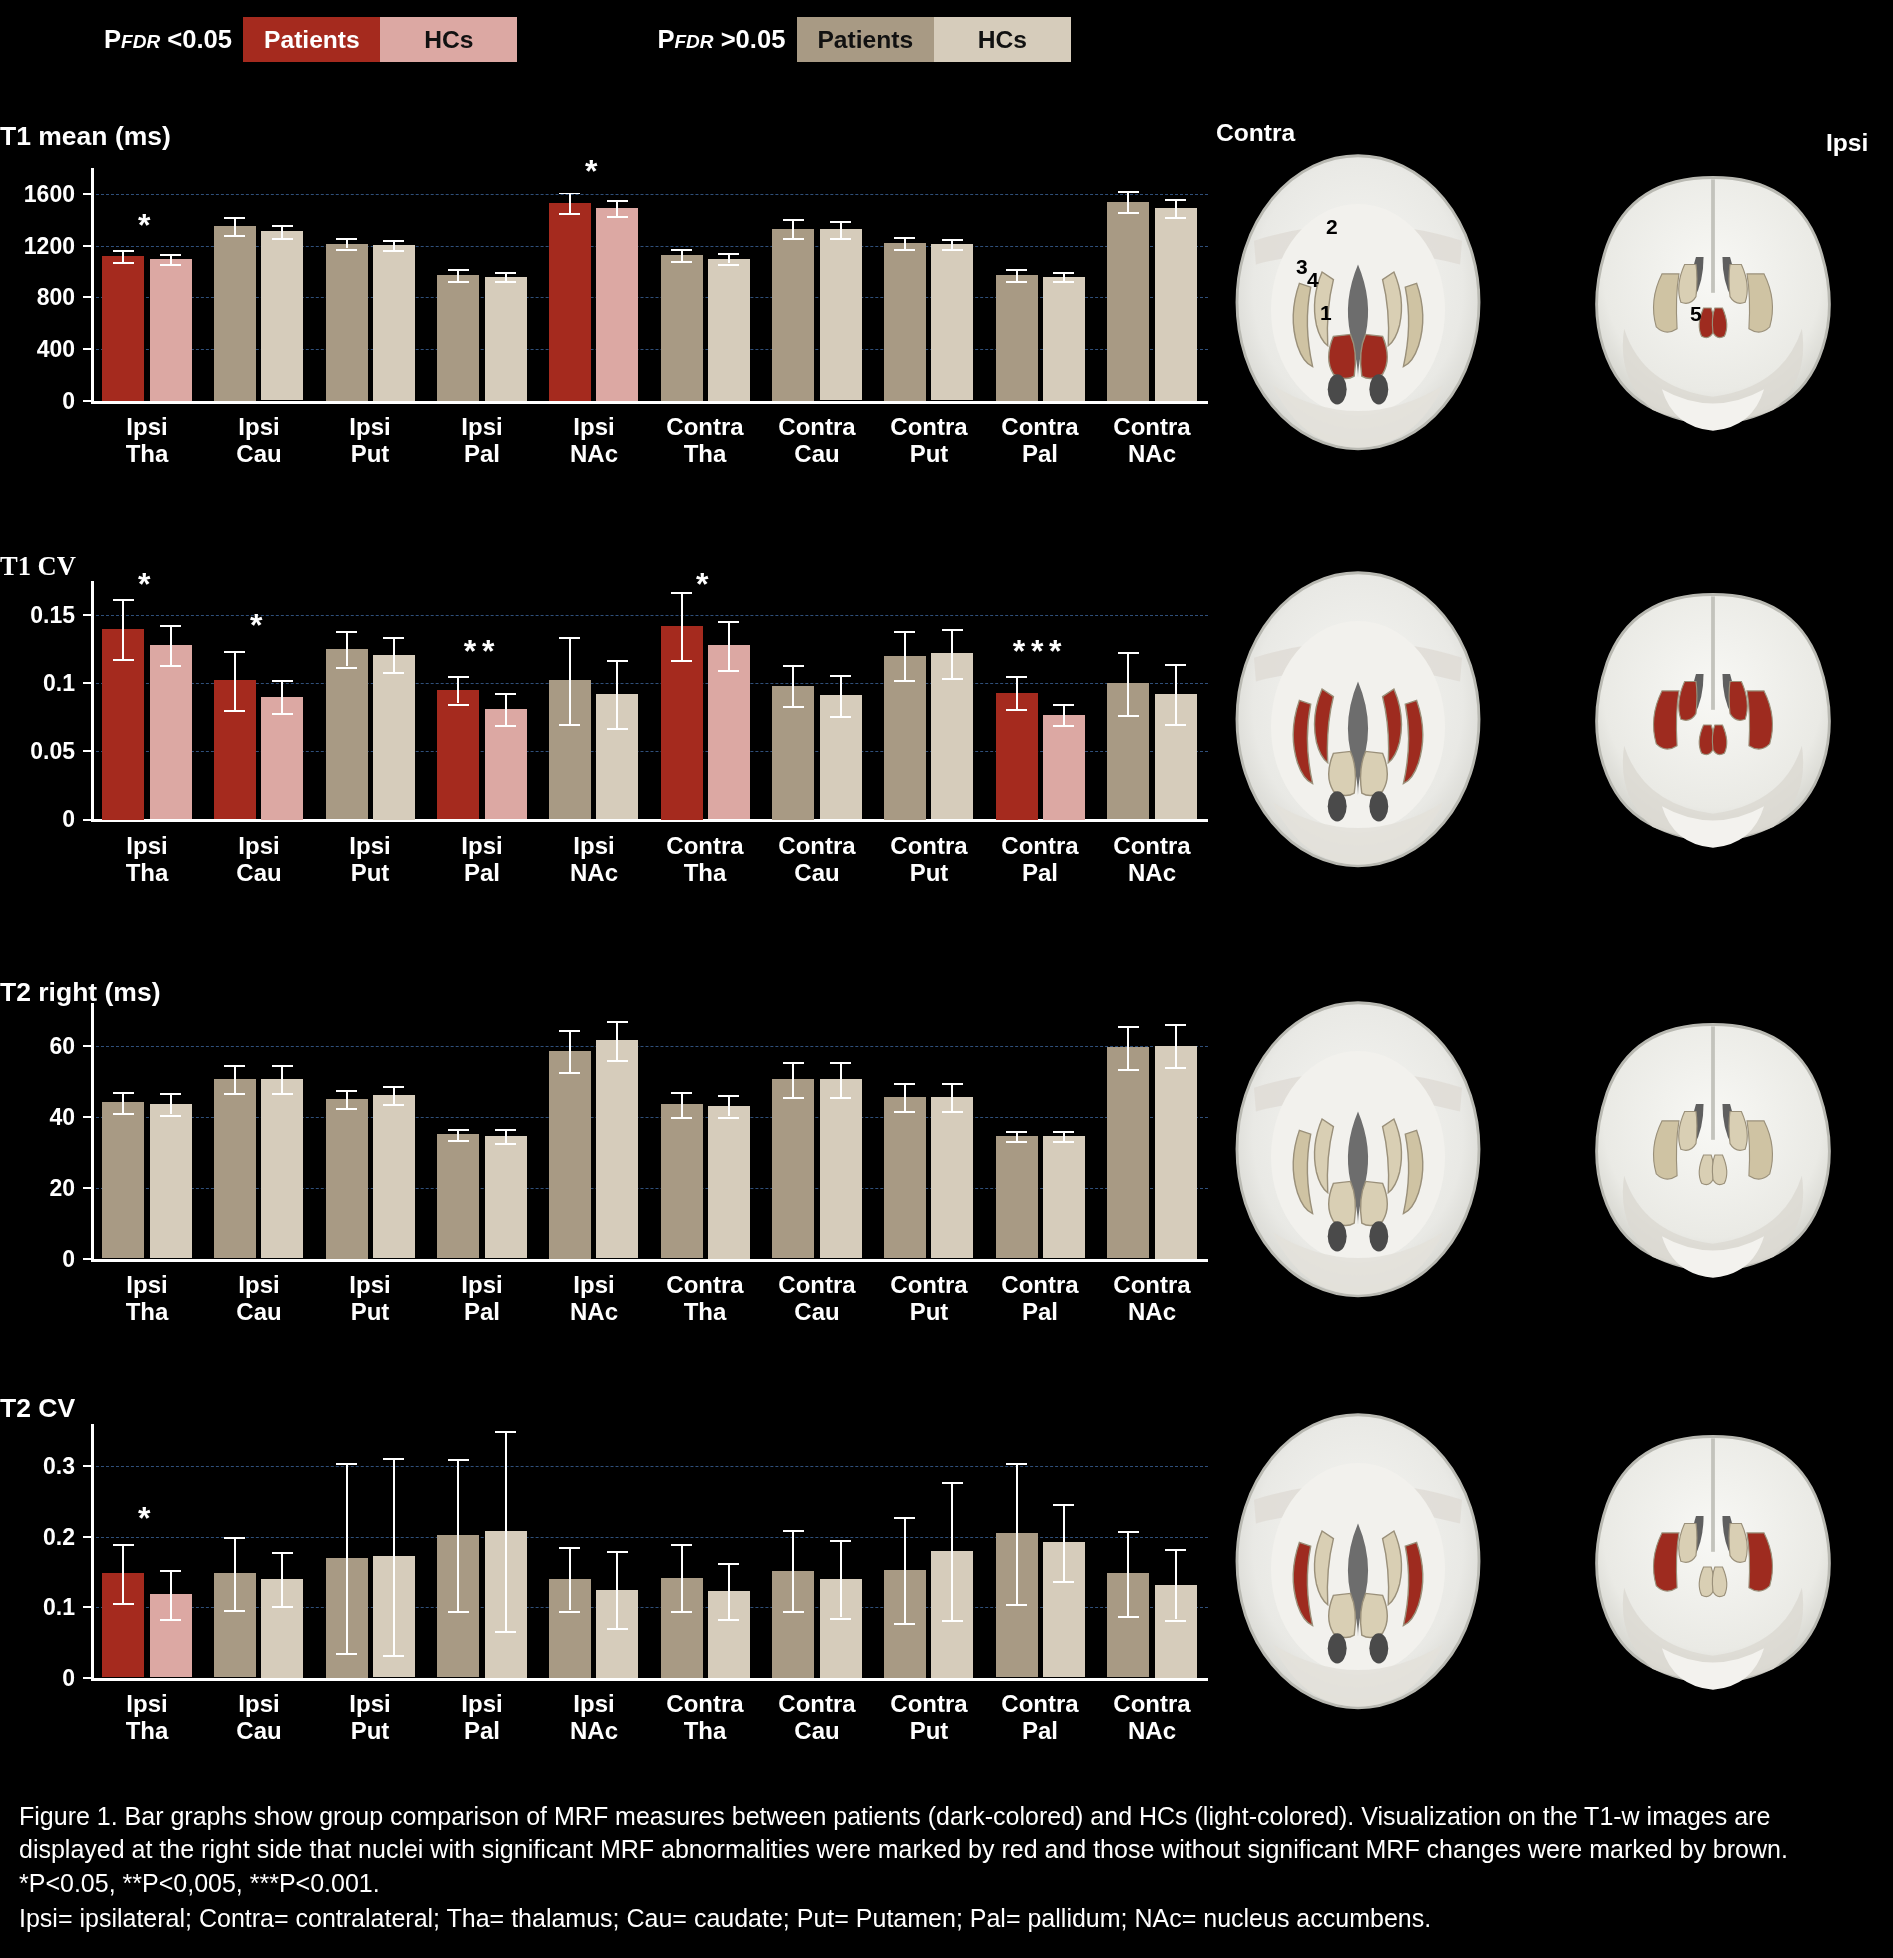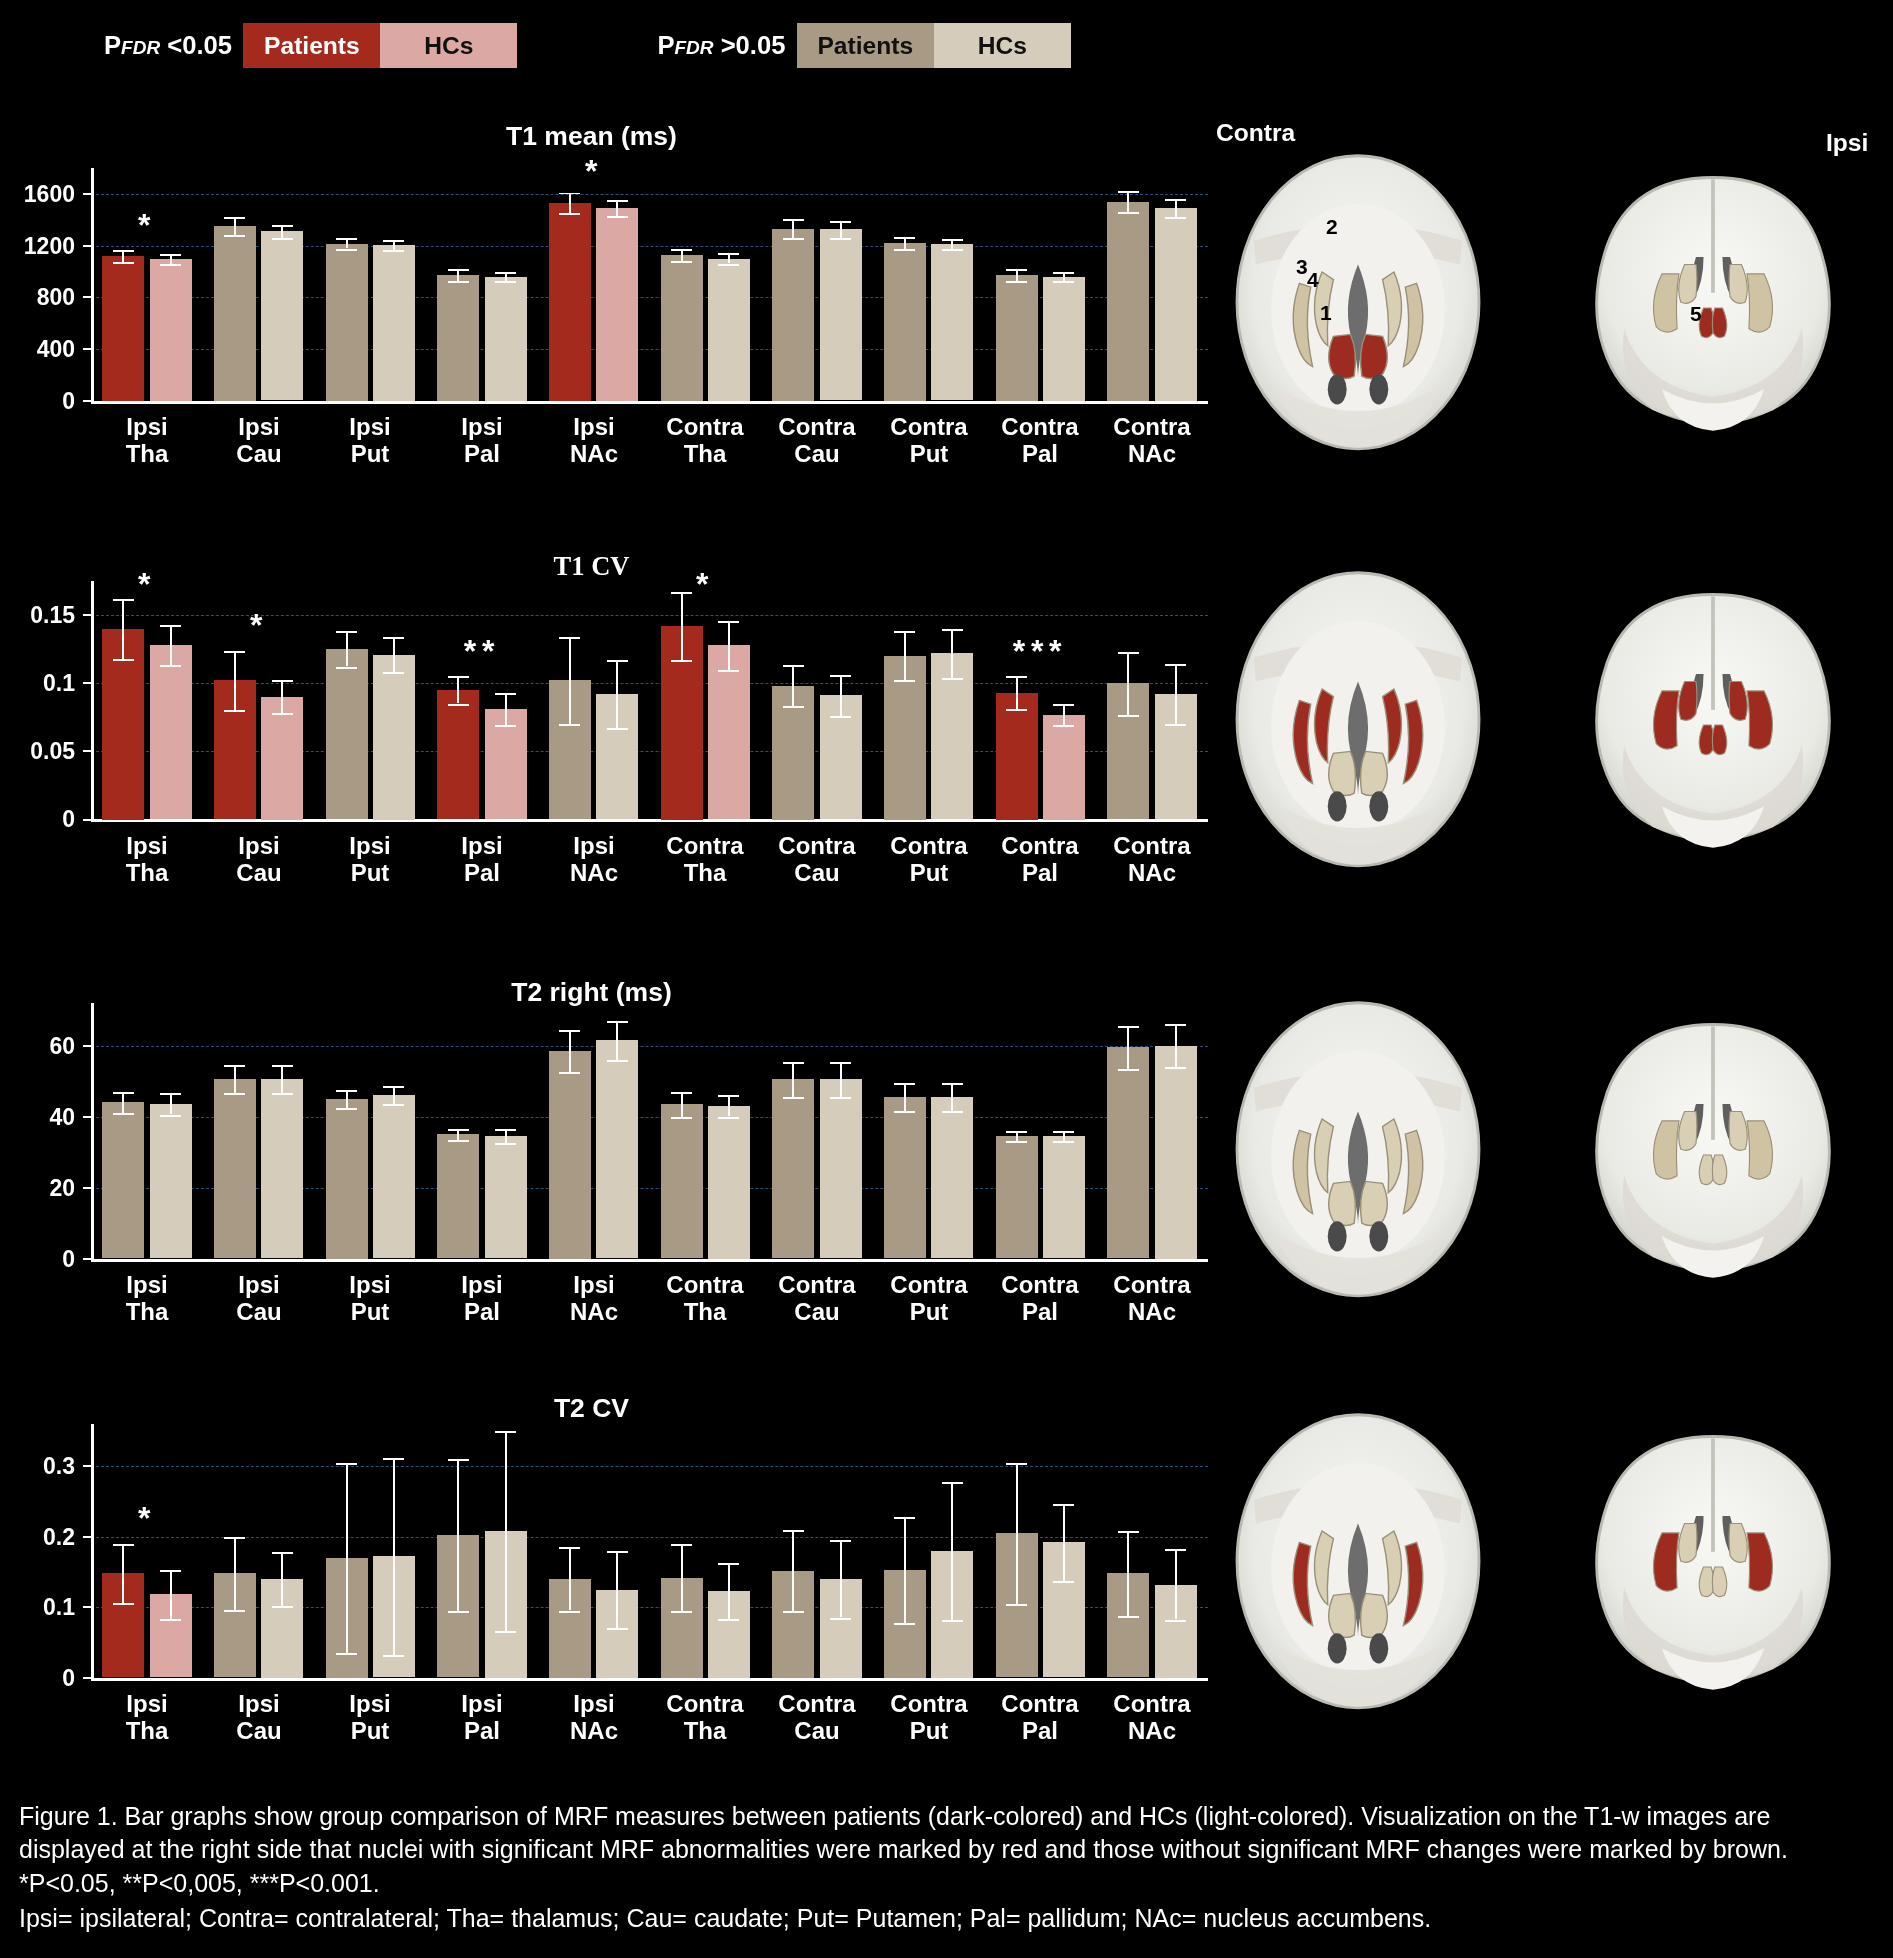--- a/index.html
+++ b/index.html
@@ -1,37 +1,37 @@
 <!DOCTYPE html>
 <html style="font-size:15px"><head>
 <meta charset="utf-8">
 <style>
   html,body{margin:0;padding:0;background:#000;}
   body{width:1894px;height:1959px;font-family:"Liberation Sans",sans-serif;color:#fff;overflow:hidden;}
   .page{position:relative;width:1894px;height:1959px;background:#000;}
 
   
-  .legend{position:absolute;left:104px;top:17px;display:flex;align-items:flex-end;gap:18px;margin-top:6px;}
+  .legend{position:absolute;left:104px;top:17px;display:flex;align-items:flex-end;gap:18px;}
   .legend-group{display:flex;align-items:center;}
   .legend-label{font-size:25.6px;font-weight:bold;color:#fff;margin-right:11.4px;white-space:nowrap;}
   .legend-label i{font-style:italic;font-size:19px;}
   .legend-swatch{font-size:24.6px;font-weight:bold;color:#111;padding:8.5px 0;width:137px;text-align:center;}
   .sw-pat-sig{background:#a52a1e;color:#fff;}
   .sw-hc-sig{background:#dca8a3;color:#111;}
   .sw-pat-ns{background:#a89a84;color:#111;}
   .sw-hc-ns{background:#d6ccbb;color:#111;}
   .gap{width:104px;}
 
   
   .nuclei-key{position:absolute;left:1342px;top:9.5px;font-size:24px;font-weight:bold;line-height:1.38;}
   .nk-col{display:inline-block;vertical-align:top;}
   .nk-col.a{width:208px;}
   .contra-lab{position:absolute;left:1216px;top:119px;font-size:24.6px;font-weight:bold;}
   .ipsi-lab{position:absolute;left:1826px;top:129px;font-size:24.6px;font-weight:bold;}
-  .panel-title{position:absolute;font-size:26.5px;font-weight:bold;text-align:center;width:1183px;left:0;}
+  .panel-title{position:absolute;font-size:26.5px;font-weight:bold;text-align:left;width:1183px;left:0;}
   .plot{position:absolute;}
   .axis-line{position:absolute;background:#fff;}
   .ytick{position:absolute;right:0;transform:translateY(-50%);font-size:23px;font-weight:bold;text-align:right;white-space:nowrap;}
   .ytickmark{position:absolute;background:#fff;height:1.9px;width:8.5px;}
   .grid{position:absolute;height:0;border-top:0.9px dashed #2f4f7a;}
   .bar{position:absolute;bottom:0;}
   .bar.sig-pat{background:#a52a1e;}
   .bar.sig-hc{background:#dca8a3;}
   .bar.ns-pat{background:#a89a84;}
   .bar.ns-hc{background:#d6ccbb;}

